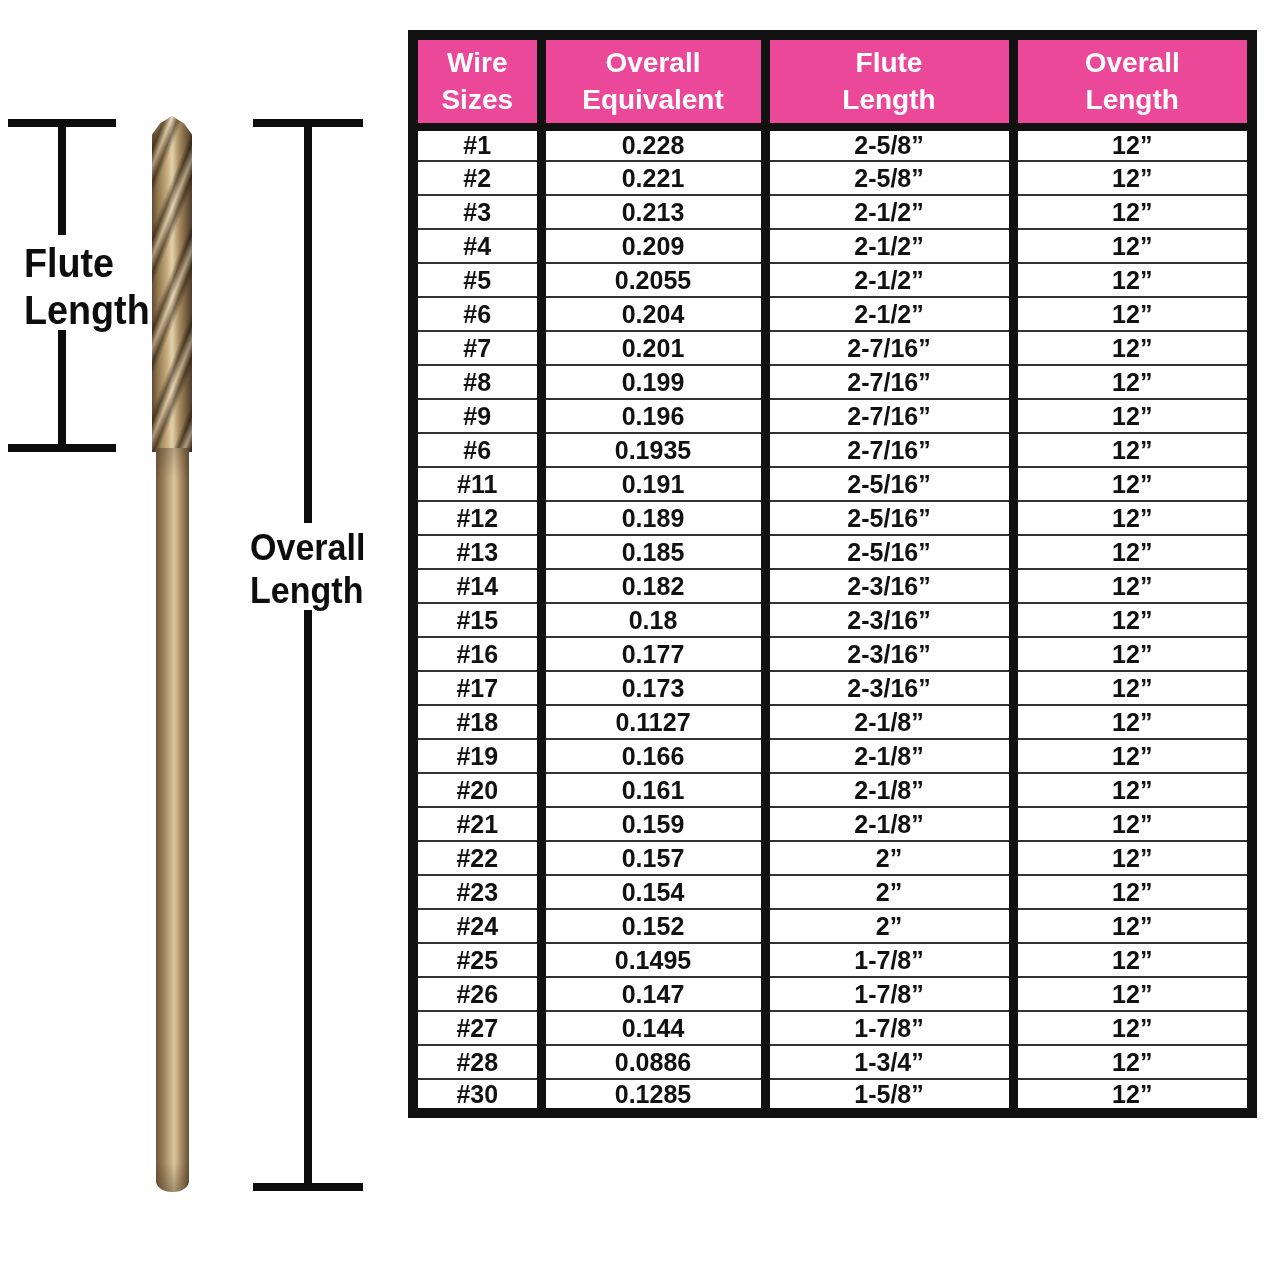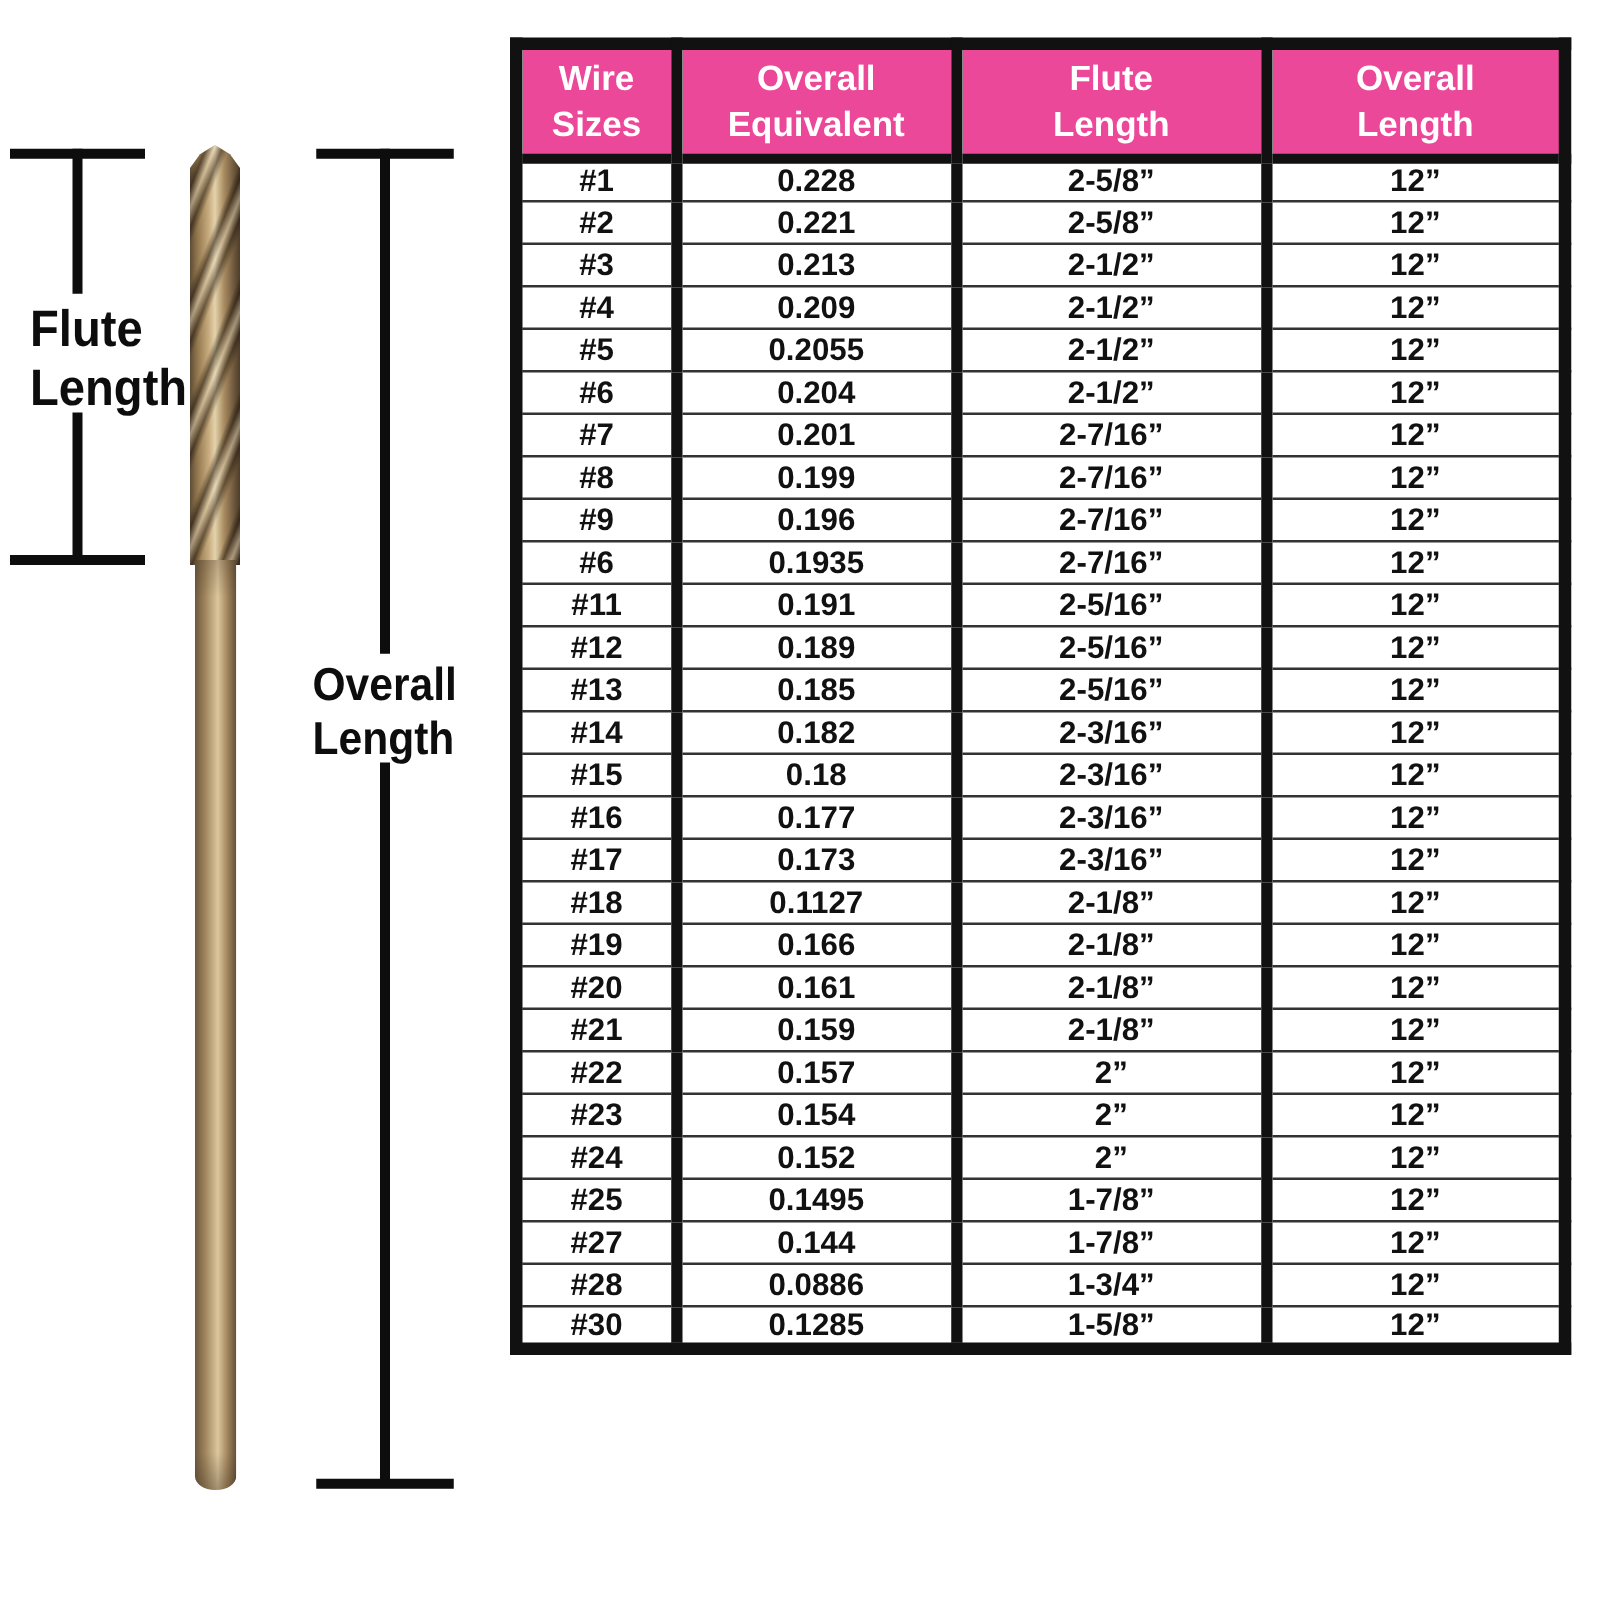--- a/index.html
+++ b/index.html
@@ -288,20 +288,26 @@
     <td>2”</td>
     <td>12”</td>
   </tr>
       <tr>
     <td>#25</td>
     <td>0.1495</td>
     <td>1-7/8”</td>
     <td>12”</td>
   </tr>
       <tr>
+    <td>#26</td>
+    <td>0.147</td>
+    <td>1-7/8”</td>
+    <td>12”</td>
+  </tr>
+      <tr>
     <td>#27</td>
     <td>0.144</td>
     <td>1-7/8”</td>
     <td>12”</td>
   </tr>
       <tr>
     <td>#28</td>
     <td>0.0886</td>
     <td>1-3/4”</td>
     <td>12”</td>

